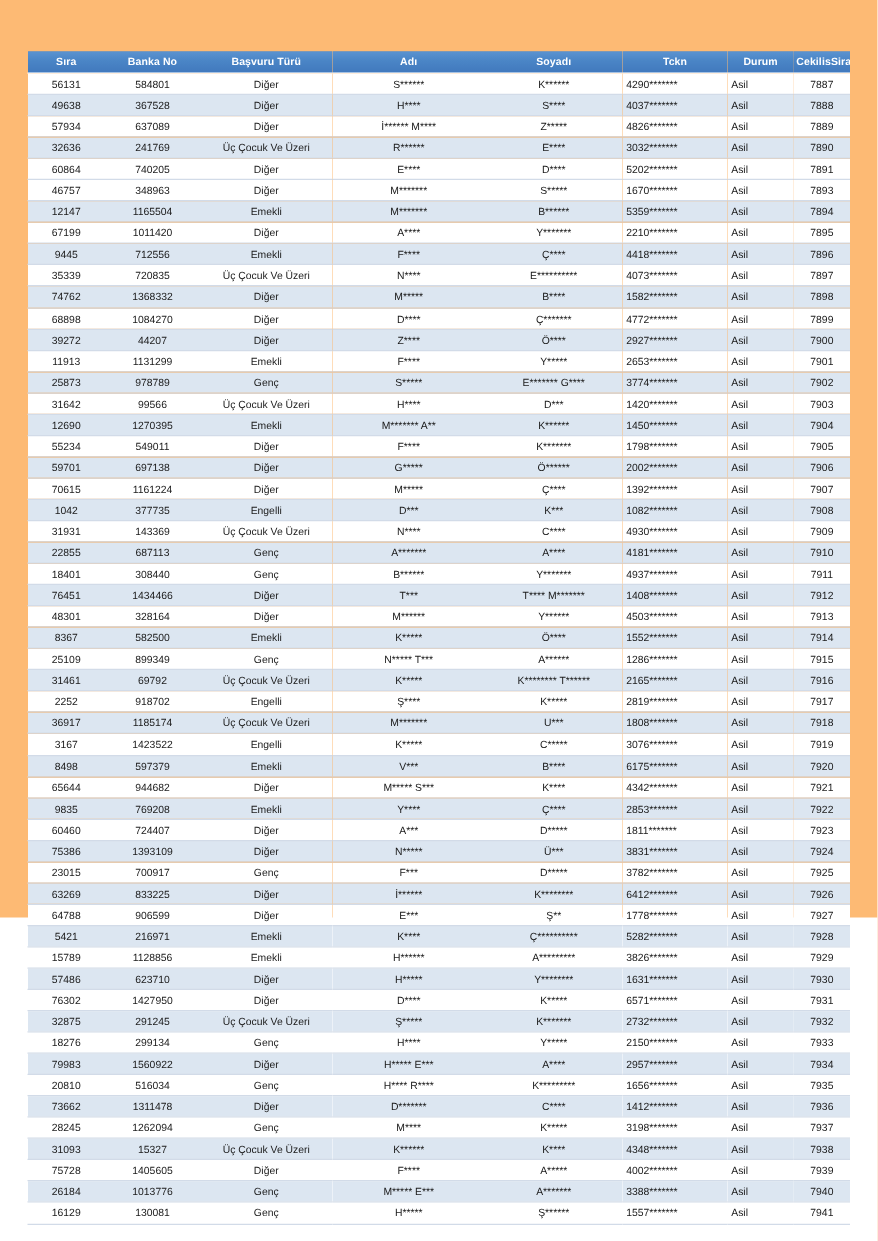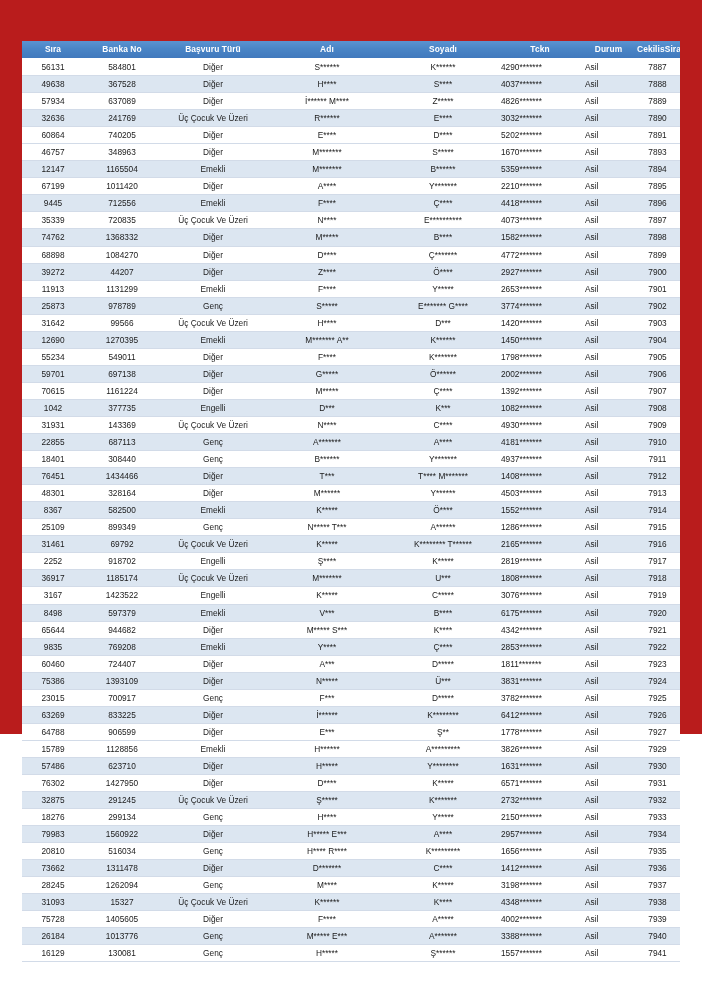--- a/index.html
+++ b/index.html
@@ -10,21 +10,21 @@
   body {
     width: 702px;
     height: 993px;
     font-family: "Liberation Sans", sans-serif;
     -webkit-font-smoothing: antialiased;
   }
   #page {
     position: relative;
     width: 702px;
     height: 734px;
-    background: #b91c1c;
+    background: #fdba74;
     box-sizing: border-box;
   }
   #table-wrap {
     position: absolute;
     left: 22px;
     top: 41px;
     width: 658px;
   }
   table.results {
     border-collapse: collapse;
@@ -503,20 +503,30 @@
           <tr class="odd">
             <td class="c-sira">64788</td>
             <td class="c-banka">906599</td>
             <td class="c-basvuru">Diğer</td>
             <td class="c-adi">E***</td>
             <td class="c-soyadi">Ş**</td>
             <td class="c-tckn">1778*******</td>
             <td class="c-durum">Asil</td>
             <td class="c-cekilis">7927</td>
           </tr>
+          <tr class="even">
+            <td class="c-sira">5421</td>
+            <td class="c-banka">216971</td>
+            <td class="c-basvuru">Emekli</td>
+            <td class="c-adi">K****</td>
+            <td class="c-soyadi">Ç**********</td>
+            <td class="c-tckn">5282*******</td>
+            <td class="c-durum">Asil</td>
+            <td class="c-cekilis">7928</td>
+          </tr>
           <tr class="odd">
             <td class="c-sira">15789</td>
             <td class="c-banka">1128856</td>
             <td class="c-basvuru">Emekli</td>
             <td class="c-adi">H******</td>
             <td class="c-soyadi">A*********</td>
             <td class="c-tckn">3826*******</td>
             <td class="c-durum">Asil</td>
             <td class="c-cekilis">7929</td>
           </tr>

